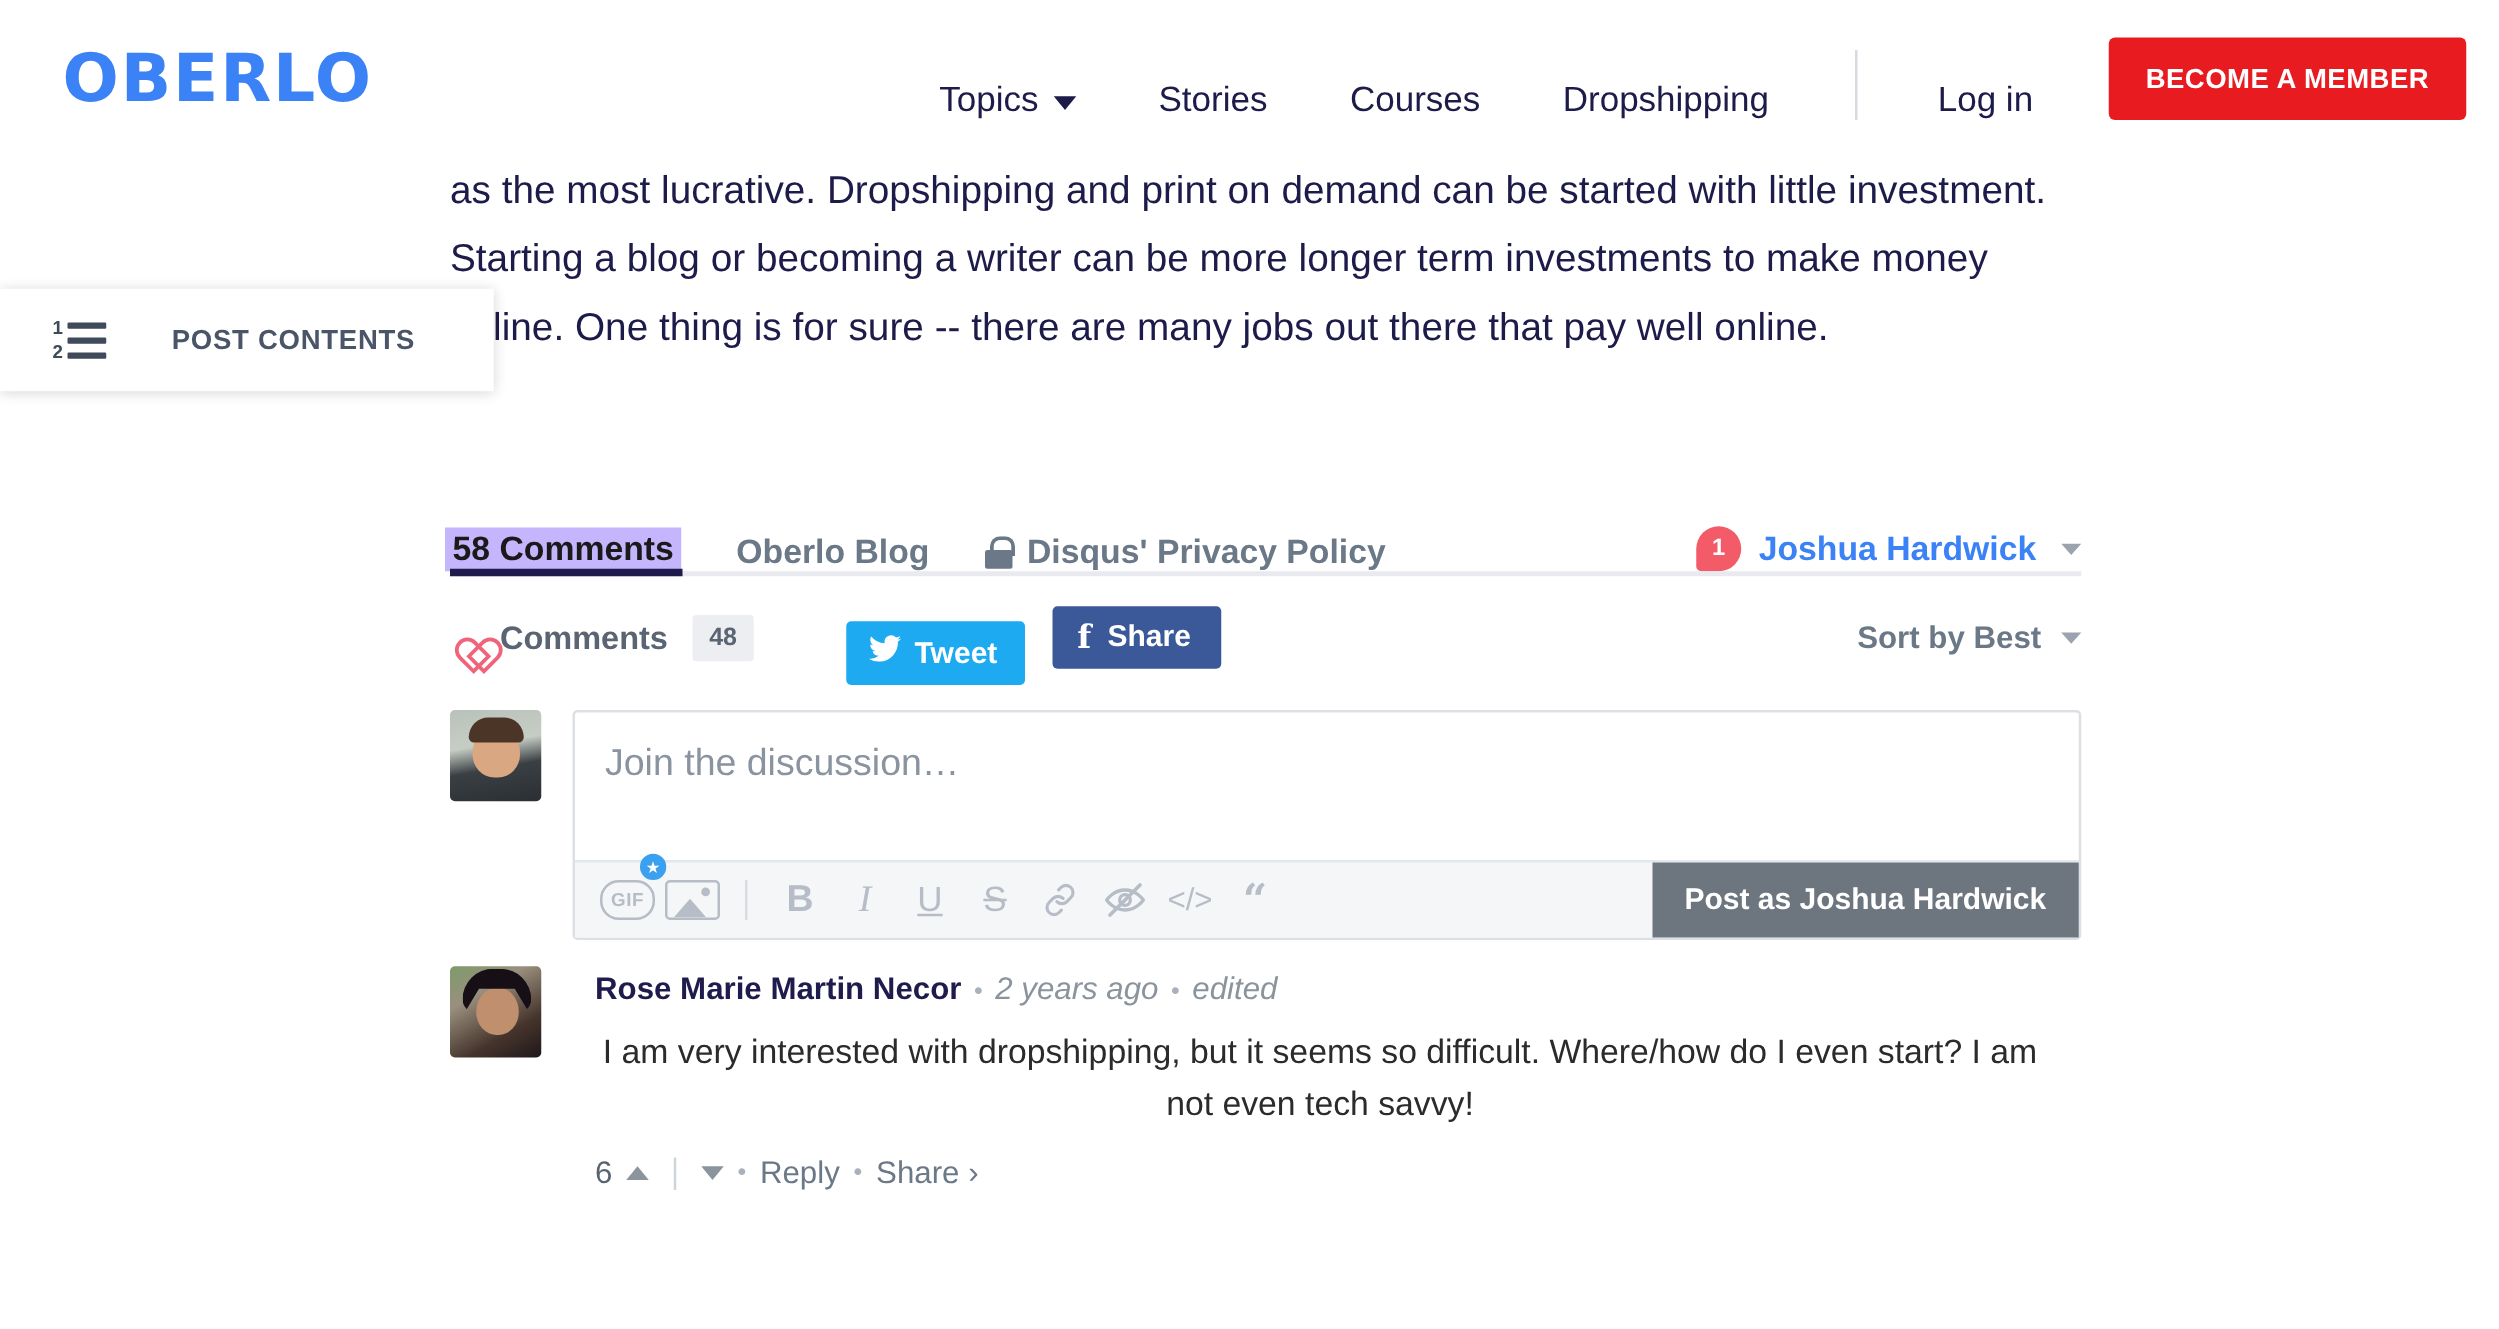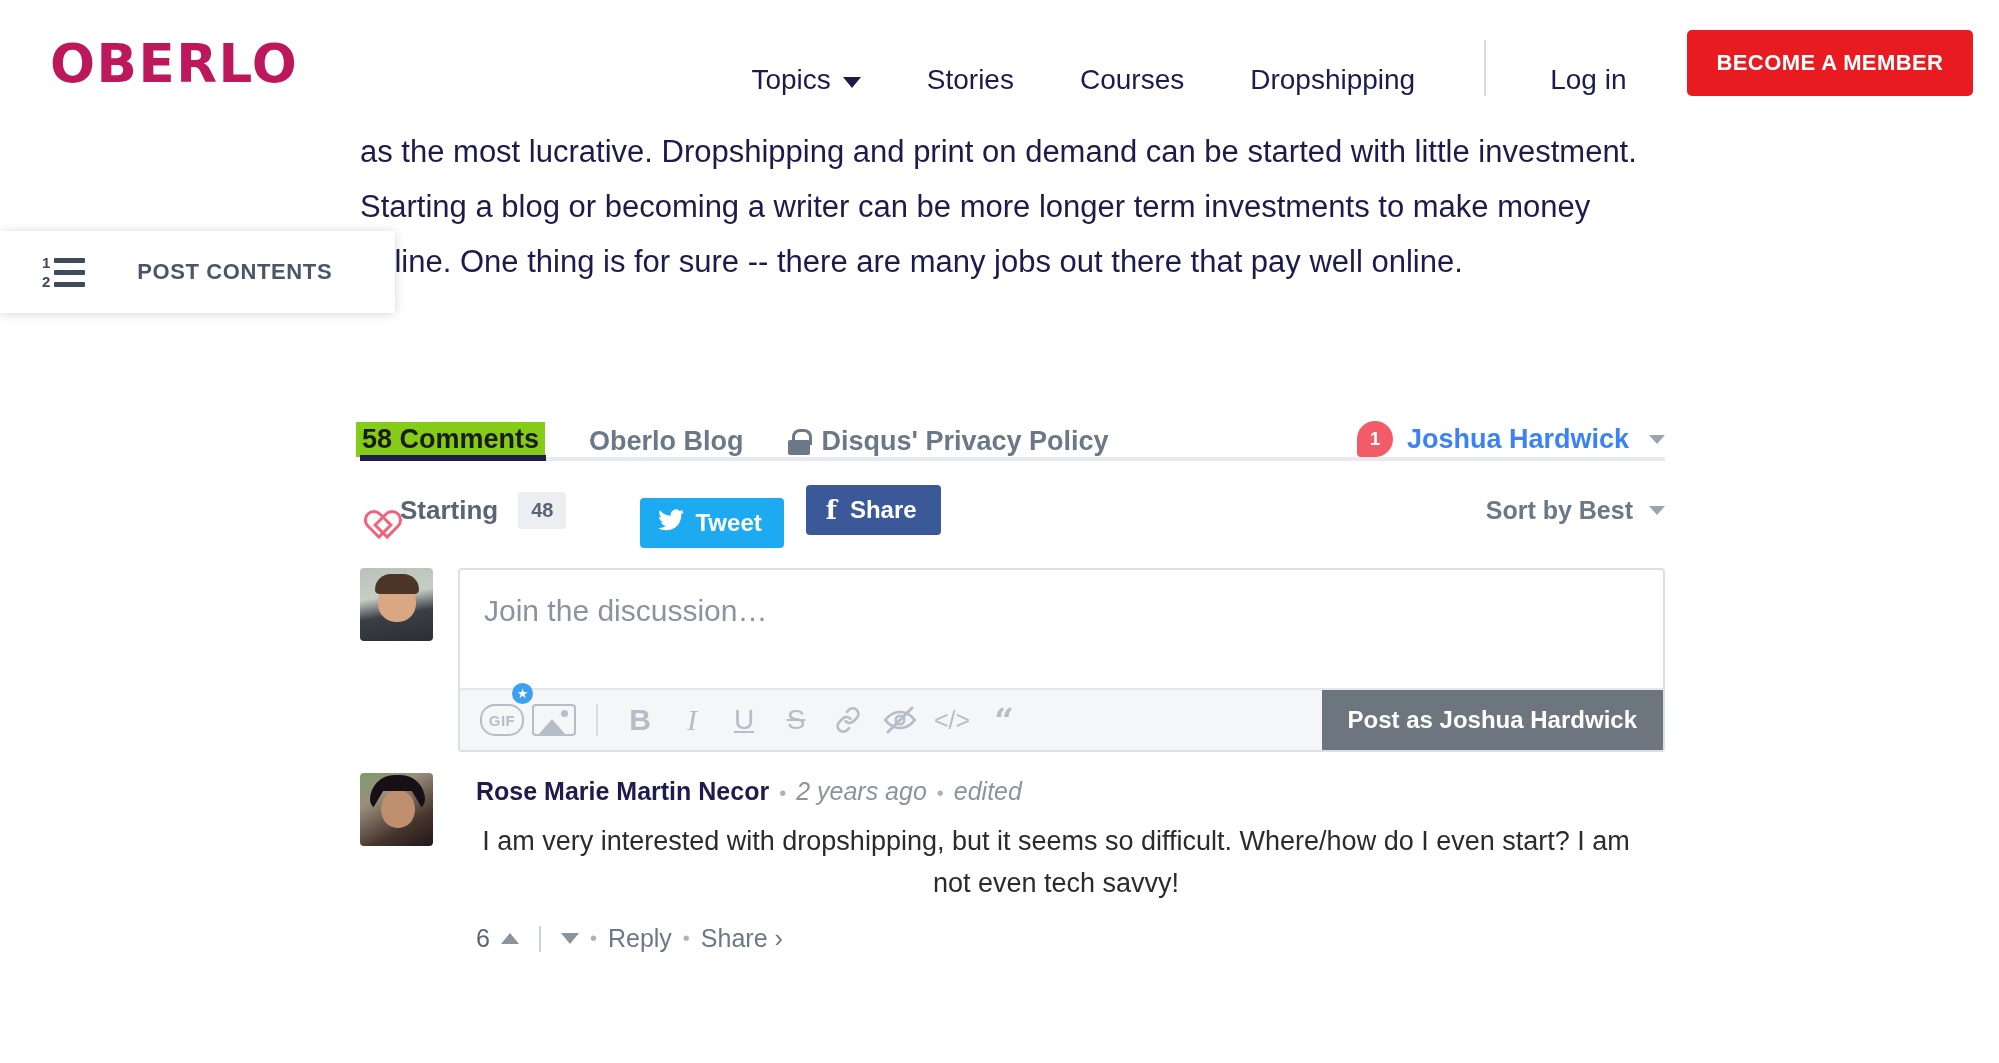--- a/index.html
+++ b/index.html
@@ -19,21 +19,21 @@
     display: flex;
     align-items: center;
     background: #ffffff;
     padding: 0 48px 0 50px;
   }
   .logo {
     font-family: "DejaVu Sans", sans-serif;
     font-weight: 900;
     font-size: 53px;
     letter-spacing: 1.5px;
-    color: #be185d;
+    color: #3b82f6;
     line-height: 1;
     user-select: none;
   }
   .nav-links {
     display: flex;
     align-items: flex-end;
     margin-left: 420px;
     gap: 0;
   }
   .nav-link {
@@ -163,21 +163,21 @@
     color: #6b7887;
     display: flex;
     align-items: center;
     gap: 12px;
     margin-right: 44px;
     white-space: nowrap;
     cursor: pointer;
   }
   .tab.active {
     color: #1a1a1a;
-    background: #84cc16;
+    background: #c4b5fd;
     padding: 2px 6px;
     margin-left: -4px;
   }
   .lock-icon { display: inline-block; width: 22px; height: 26px; position: relative; }
   .lock-icon::before {
     content: "";
     position: absolute;
     left: 4px; top: 0;
     width: 14px; height: 13px;
     border: 3.5px solid #6b7887;
@@ -563,21 +563,21 @@
         <div class="notif-badge">1</div>
         <div class="username">Joshua Hardwick</div>
         <div class="caret"></div>
       </div>
     </div>
     <div class="tab-underline"></div>
 
     <div class="share-row">
       <div class="recommend">
         <span class="heart"></span>
-        <span class="recommend-label">Starting</span>
+        <span class="recommend-label">Comments</span>
         <span class="count-pill">48</span>
       </div>
       <button class="tweet-btn">
         <span>
           <svg width="26" height="22" viewBox="0 0 24 20" aria-hidden="true">
               <path fill="#ffffff" d="M24 2.4a9.6 9.6 0 0 1-2.8.8A4.9 4.9 0 0 0 23.3.5a9.7 9.7 0 0 1-3.1 1.2A4.9 4.9 0 0 0 11.8 6a13.9 13.9 0 0 1-10-5.1 4.9 4.9 0 0 0 1.5 6.5 4.8 4.8 0 0 1-2.2-.6v.1a4.9 4.9 0 0 0 3.9 4.8 4.9 4.9 0 0 1-2.2.1 4.9 4.9 0 0 0 4.6 3.4A9.9 9.9 0 0 1 0 17.3a13.9 13.9 0 0 0 7.5 2.2c9.1 0 14-7.5 14-14v-.7A9.9 9.9 0 0 0 24 2.4z"></path>
             </svg>
         </span>
         <span>Tweet</span>
       </button>

